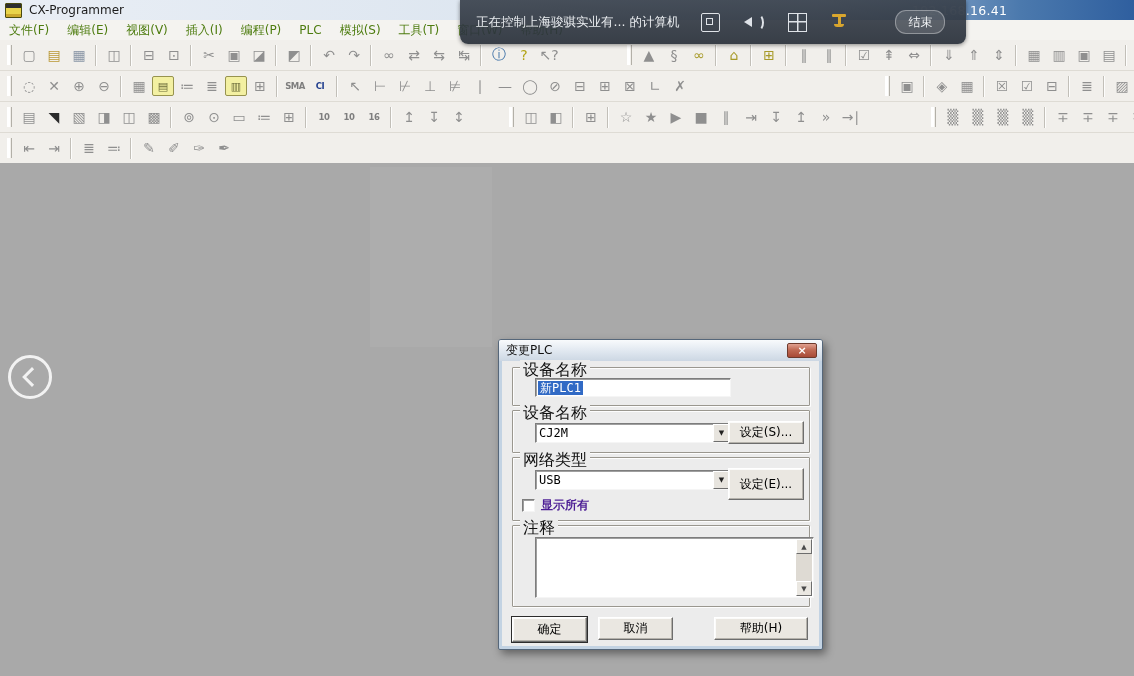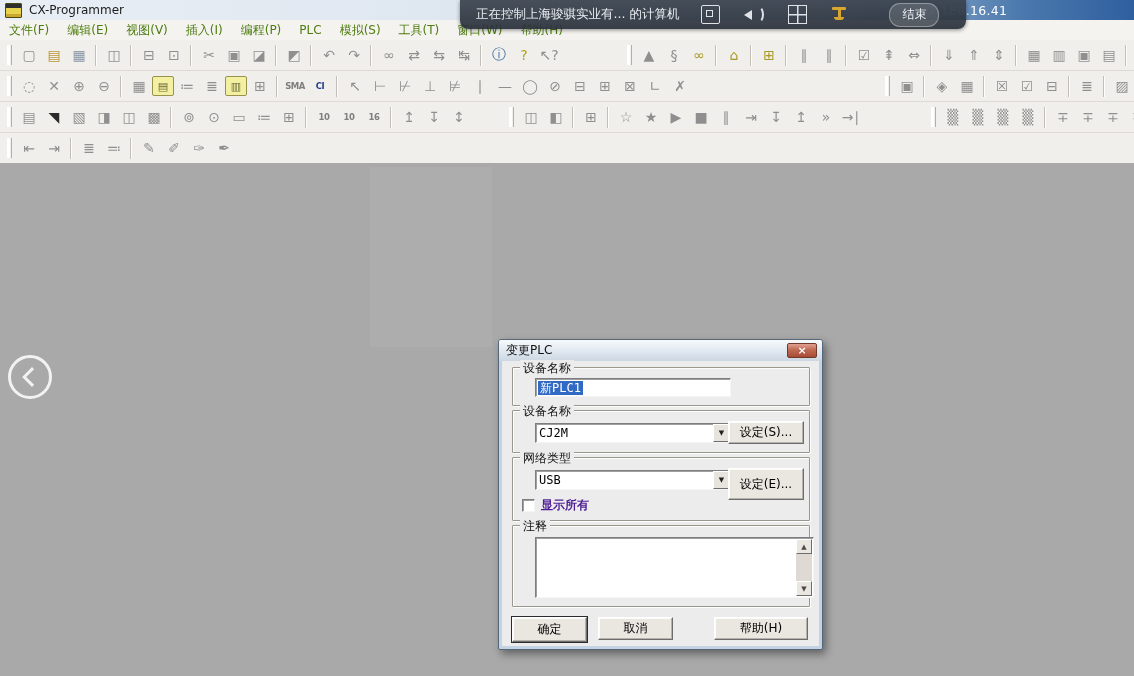--- a/index.html
+++ b/index.html
@@ -32,39 +32,39 @@
   .tb-btn{width:24px;height:24px;margin:0 0 0 1px;display:flex;align-items:center;justify-content:center;
     font-size:14px;color:#8f8f8f;border-radius:2px;}
   .tb-btn.tx{font-size:8.5px;font-weight:bold;letter-spacing:-.5px;color:#7e7e7e;}
   .tb-btn.bx{background:#f3f0a2;border:1px solid #97934f;color:#6b6b3a;width:20px;height:18px;font-size:11px;}
 
   
   .workspace{position:absolute;top:163px;left:0;width:1134px;height:513px;background:#a9a9a9;}
   .ghost-band{position:absolute;left:370px;top:4px;width:122px;height:180px;background:rgba(255,255,255,.05);}
 
   
-  .overlay{position:absolute;top:0;left:460px;width:506px;height:29px;z-index:60;
+  .overlay{position:absolute;top:0;left:460px;width:506px;height:44px;z-index:60;
     background:linear-gradient(rgba(58,66,77,.92),rgba(40,47,57,.92));
     border-radius:0 0 8px 8px;box-shadow:0 1px 4px rgba(0,0,0,.45);display:flex;align-items:center;}
   .ov-label{margin-left:16px;font-size:12.5px;color:#e9ecef;white-space:nowrap;}
   .ov-icons{display:flex;align-items:center;gap:24px;margin-left:22px;}
   .ic-full{position:relative;width:17px;height:17px;border:1.6px solid #dfe3e8;border-radius:2px;}
   .ic-full::after{content:"";position:absolute;left:4px;top:4px;width:5px;height:5px;border:1.4px solid #dfe3e8;}
   .ic-speaker{display:flex;align-items:center;}
   .spk-tri{width:0;height:0;border-top:5px solid transparent;border-bottom:5px solid transparent;
     border-right:8px solid #dfe3e8;}
   .spk-arc{width:7px;height:13px;border:2px solid transparent;border-right-color:#dfe3e8;border-radius:50%;margin-left:1px;}
   .ic-windows{position:relative;width:17px;height:17px;border:1.6px solid #dfe3e8;
     background:linear-gradient(#dfe3e8,#dfe3e8) center/100% 1.5px no-repeat,
                linear-gradient(#dfe3e8,#dfe3e8) center/1.5px 100% no-repeat;}
   .ic-pin{position:relative;width:16px;height:18px;}
   .ic-pin .bar{position:absolute;left:1px;top:1px;width:14px;height:3px;background:#d9a62e;border-radius:1px;}
   .ic-pin .stem{position:absolute;left:6.5px;top:4px;width:3px;height:9px;background:#d9a62e;}
   .ic-pin .base{position:absolute;left:3px;top:11px;width:10px;height:3px;background:#d9a62e;border-radius:0 0 3px 3px;}
-  .end-btn{margin-left:18px;width:48px;height:22px;border-radius:11px;background:rgba(255,255,255,.14);
+  .end-btn{margin-left:24px;width:48px;height:22px;border-radius:11px;background:rgba(255,255,255,.14);
     border:1px solid rgba(255,255,255,.35);color:#f2f4f6;font-size:12px;display:flex;align-items:center;
     justify-content:center;}
 
   
   .back-btn{position:absolute;left:8px;top:355px;width:44px;height:44px;border:3px solid rgba(248,248,248,.92);
     border-radius:50%;z-index:70;display:flex;align-items:center;justify-content:center;box-sizing:border-box;}
   .chev{width:11px;height:11px;border-left:3px solid rgba(248,248,248,.92);border-bottom:3px solid rgba(248,248,248,.92);
     transform:rotate(45deg);margin-left:4px;}
 
   
@@ -74,21 +74,21 @@
   .dlg-title{position:absolute;top:0;left:0;right:0;height:21px;border-radius:2px 2px 0 0;
     background:linear-gradient(#f8fafc,#dde5ee 60%,#ccd7e3);display:flex;align-items:center;}
   .dlg-title-text{margin-left:7px;font-size:12px;color:#101010;}
   .dlg-close{position:absolute;right:5px;top:3px;width:30px;height:15px;border-radius:2px;
     background:linear-gradient(#e0a191,#c06a54 45%,#a84a36);border:1px solid #6e3a2c;
     color:#fff;font-size:11px;font-weight:bold;line-height:13px;text-align:center;box-sizing:border-box;}
   .dlg-client{position:absolute;left:3px;right:3px;top:21px;bottom:3px;background:#ececec;}
 
   .grp{position:absolute;border:1px solid #9a978f;box-shadow:1px 1px 0 #fdfdfd, inset 1px 1px 0 #fdfdfd;
     border-radius:1px;}
-  .grp-label{position:absolute;top:-8px;left:7px;background:#ececec;padding:0 3px;font-size:12px;color:#111;}
+  .grp-label{position:absolute;top:-8px;left:7px;background:#ececec;padding:0 3px;font-size:16px;color:#111;}
 
   .sunken{background:#fff;border:1px solid;border-color:#7d7d7d #f5f5f5 #f5f5f5 #7d7d7d;
     box-shadow:inset 1px 1px 0 #9f9f9f;box-sizing:border-box;margin-left:14px;}
   .txt-input{position:absolute;font-family:"DejaVu Sans Mono","Liberation Mono",monospace;font-size:12px;
     display:flex;align-items:center;padding-left:2px;}
   .sel{background:#316ac5;color:#fff;padding:0 2px;line-height:14px;}
 
   .combo{position:absolute;display:flex;box-sizing:border-box;}
   .combo-field{flex:1;font-family:"DejaVu Sans Mono","Liberation Mono",monospace;font-size:12px;color:#000;
     display:flex;align-items:center;padding-left:3px;}

